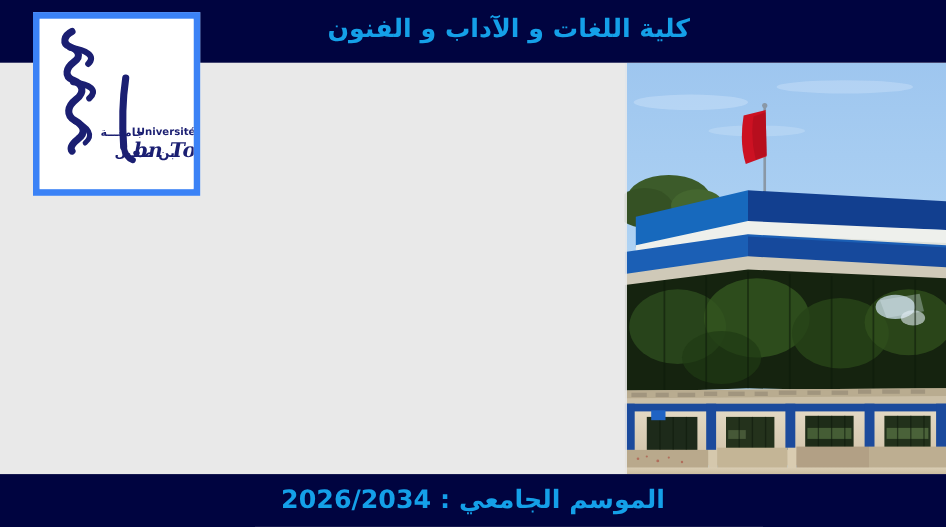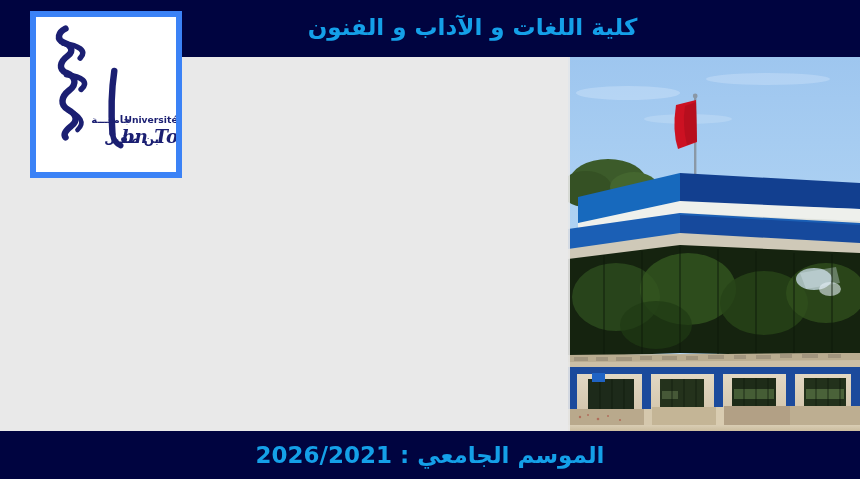--- a/index.html
+++ b/index.html
@@ -24,21 +24,21 @@
     position: absolute;
     left: 0;
     top: 0;
     width: 860px;
     height: 57px;
     background: #000440;
     z-index: 5;
   }
   .header-title {
     position: absolute;
-    left: 200px;
+    left: 190px;
     top: 5px;
     width: 545px;
     height: 47px;
     line-height: 45px;
     text-align: center;
     direction: rtl;
     color: #14a0e8;
     font-family: "DejaVu Sans", "Liberation Sans", sans-serif;
     font-weight: bold;
     font-size: 23px;
@@ -291,15 +291,15 @@
 
       <text x="74" y="136" text-anchor="end" font-family="'DejaVu Sans','Liberation Sans',sans-serif" font-size="13" font-weight="bold" fill="#1b1f72" direction="rtl">ابن طفيل</text>
 
       <text x="96" y="114" font-family="'DejaVu Sans','Liberation Sans',sans-serif" font-size="10" font-weight="bold" fill="#1b1f72">Université</text>
 
       <text x="93" y="136" font-family="'DejaVu Serif','Liberation Serif',serif" font-size="20" font-style="italic" font-weight="bold" fill="#1b1f72">bn Tofaïl</text>
     </svg>
   </div>
 
   <div class="footer-bar"></div>
-  <div class="footer-text">الموسم الجامعي  :  2026/2021</div>
+  <div class="footer-text">الموسم الجامعي  :  2026/2034</div>
 
 </div>
 
 </body></html>

